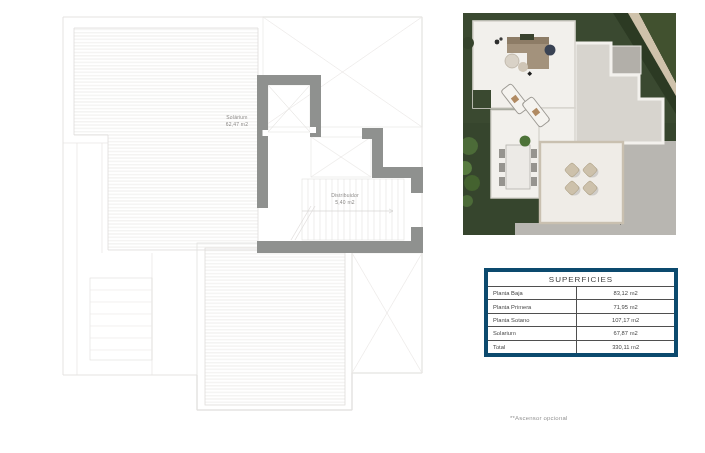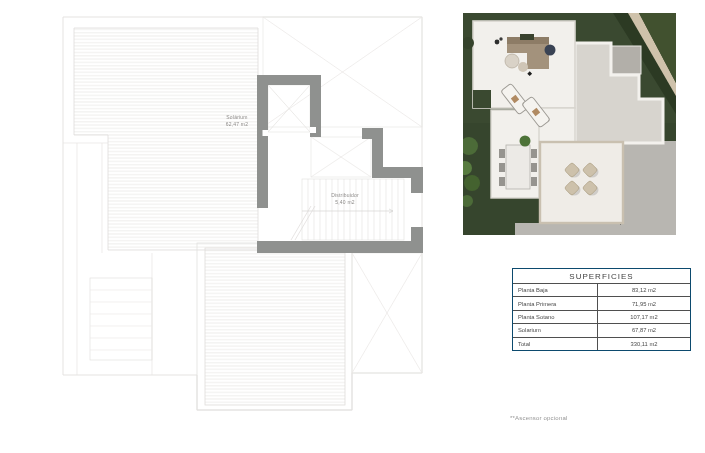--- a/index.html
+++ b/index.html
@@ -13,21 +13,21 @@
   .room-label{
     position:absolute;text-align:center;color:#8e8c8a;font-size:5px;
     line-height:7px;letter-spacing:.2px;
   }
   #label-solarium{left:150px;top:106px;width:64px;}
   #label-distribuidor{left:258px;top:184px;width:64px;}
   
   #photo-wrap{left:463px;top:13px;width:213px;height:222px;}
   
   #surfaces-table{
-    left:512px;top:268px;width:179px;border:1px solid #0c4a6e;
+    left:484px;top:268px;width:194px;border:4px solid #0c4a6e;
     background:#fff;box-sizing:border-box;
   }
   #surfaces-table .thead{
     height:14px;display:flex;align-items:center;justify-content:center;
     border-bottom:1px solid #4f4f4f;color:#3d3d3d;font-size:8px;
     letter-spacing:1px;font-weight:400;
   }
   #surfaces-table .trow{
     height:12.4px;display:flex;align-items:stretch;color:#4c4c4c;font-size:5.8px;
     border-bottom:1px solid #4f4f4f;

